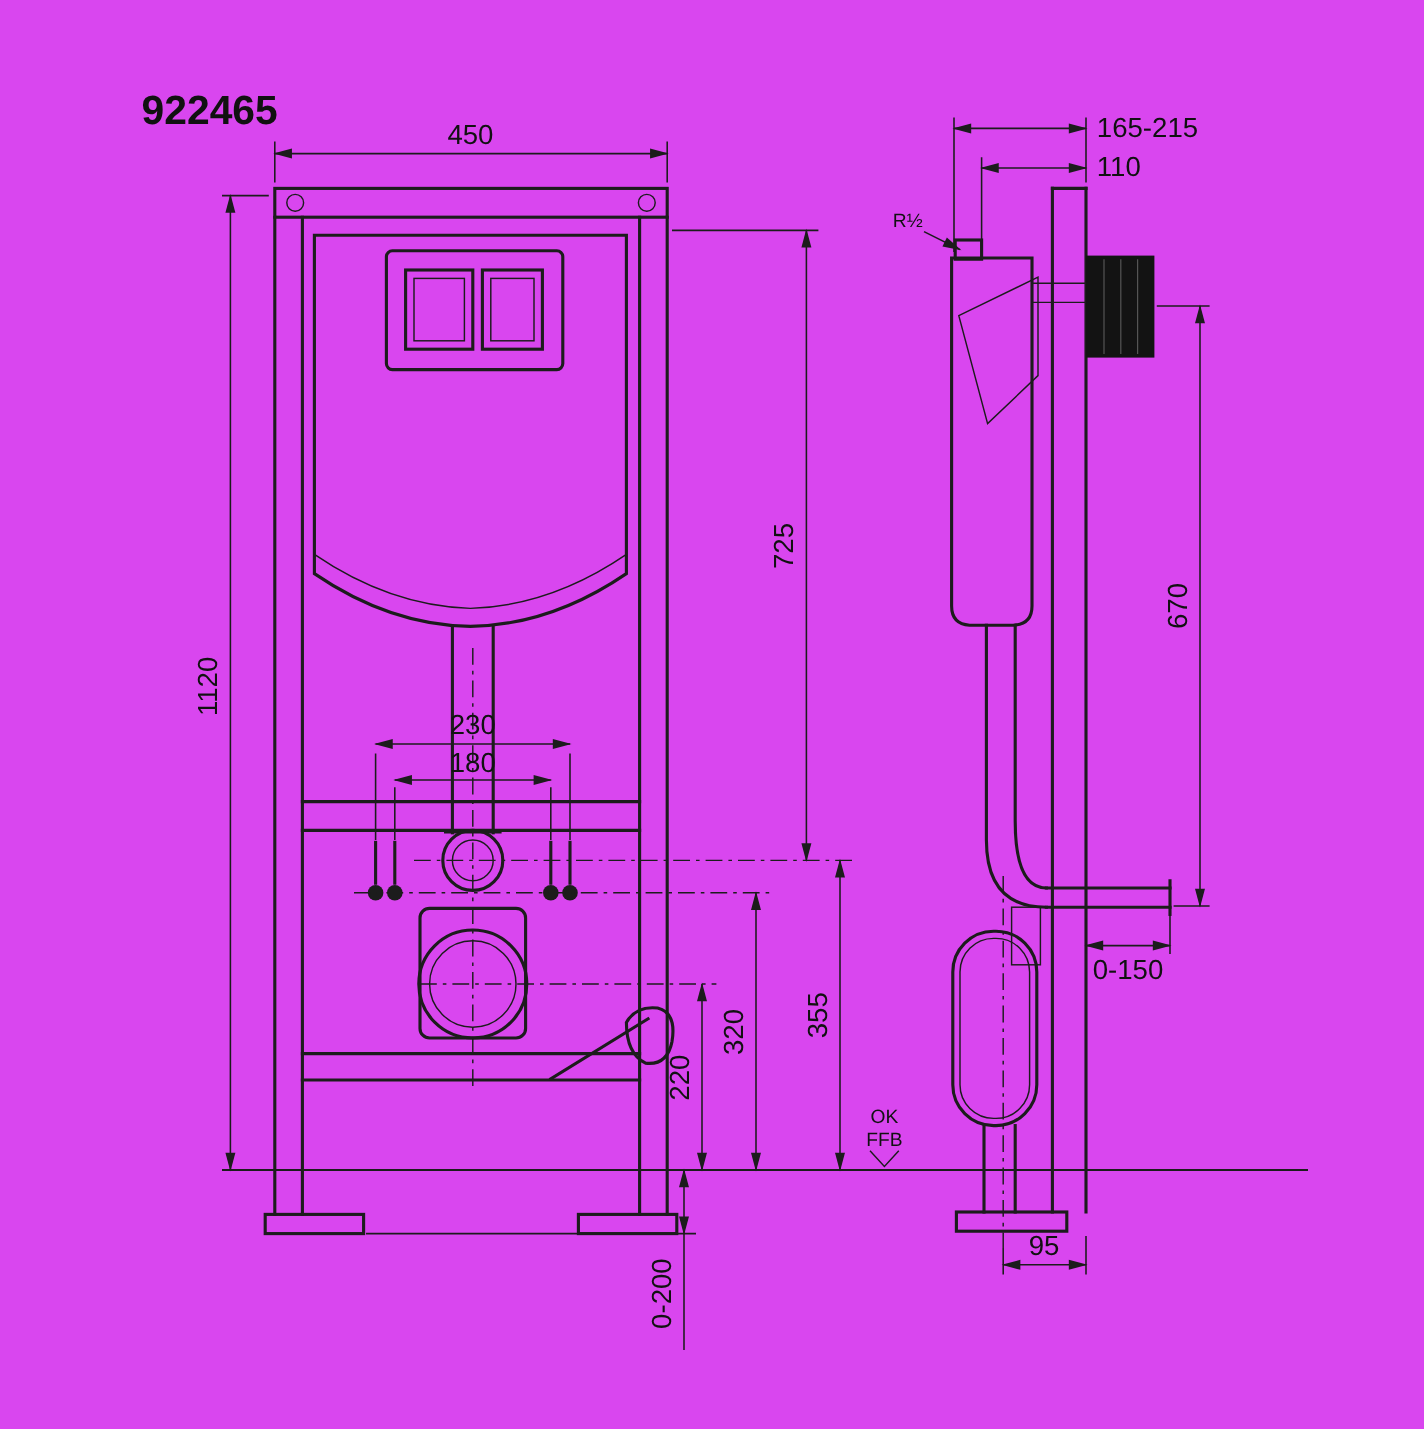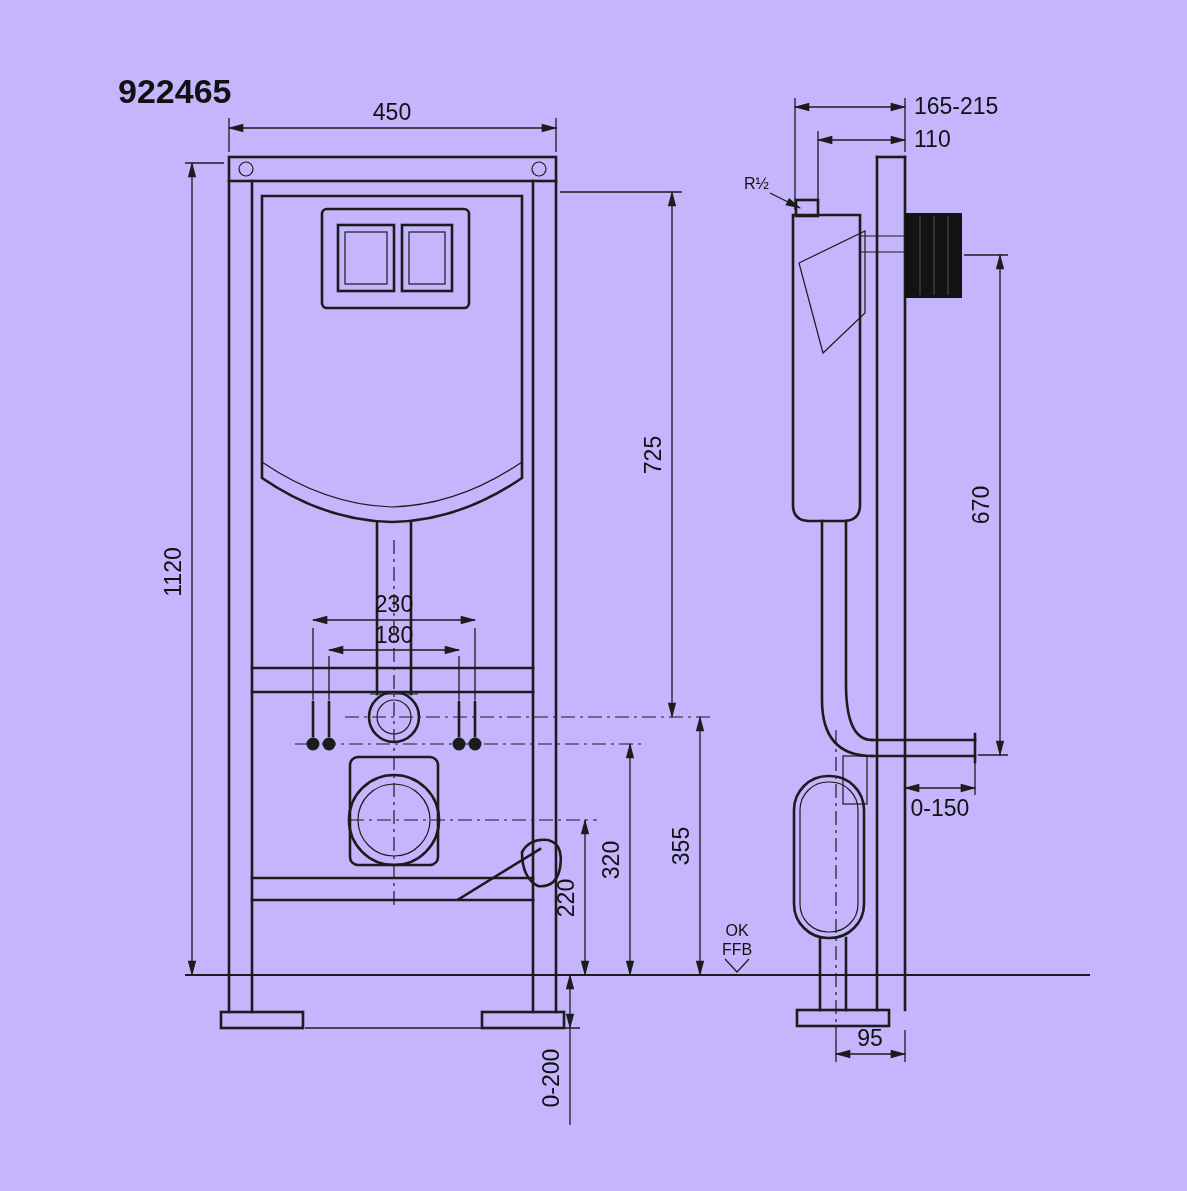--- a/index.html
+++ b/index.html
@@ -1,16 +1,16 @@
 <!DOCTYPE html>
 <html><head>
 <meta charset="utf-8">
 <style>
   html,body { margin:0; padding:0; background:#ffffff; }
-  .canvas { position:relative; width:1187px; height:1191px; background:#c4b5fd; overflow:hidden; }
+  .canvas { position:relative; width:1187px; height:1191px; background:#d946ef; overflow:hidden; }
   svg { display:block; }
   .s2   { stroke:#1c1c1c; stroke-width:2.6; fill:none; stroke-linecap:square; }
   .s15  { stroke:#1c1c1c; stroke-width:1.8; fill:none; }
   .s1   { stroke:#1c1c1c; stroke-width:1.2; fill:none; }
   .dim  { stroke:#1c1c1c; stroke-width:1.3; fill:none; }
   .dash { stroke:#1c1c1c; stroke-width:1.2; fill:none; stroke-dasharray:14,5,3,5; }
   .ink  { fill:#1c1c1c; stroke:none; }
   text  { fill:#111111; font-family:"Liberation Sans", sans-serif; font-size:23px; }
   .big  { font-size:34px; font-weight:bold; }
   .small{ font-size:16px; }

